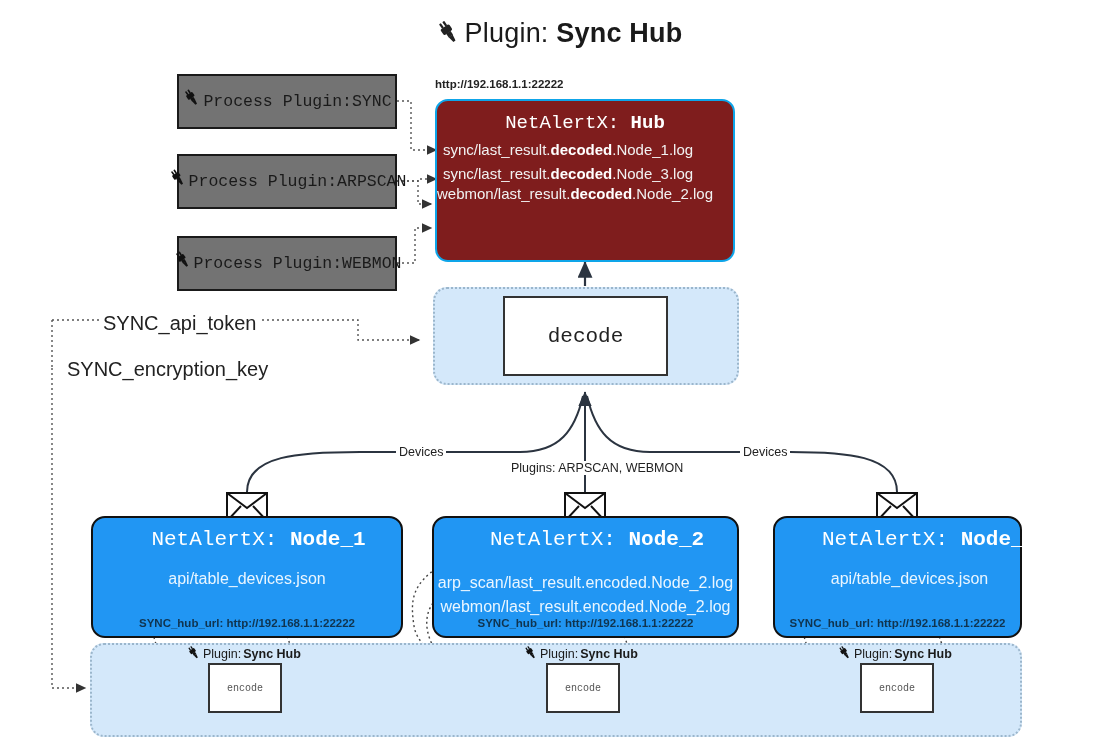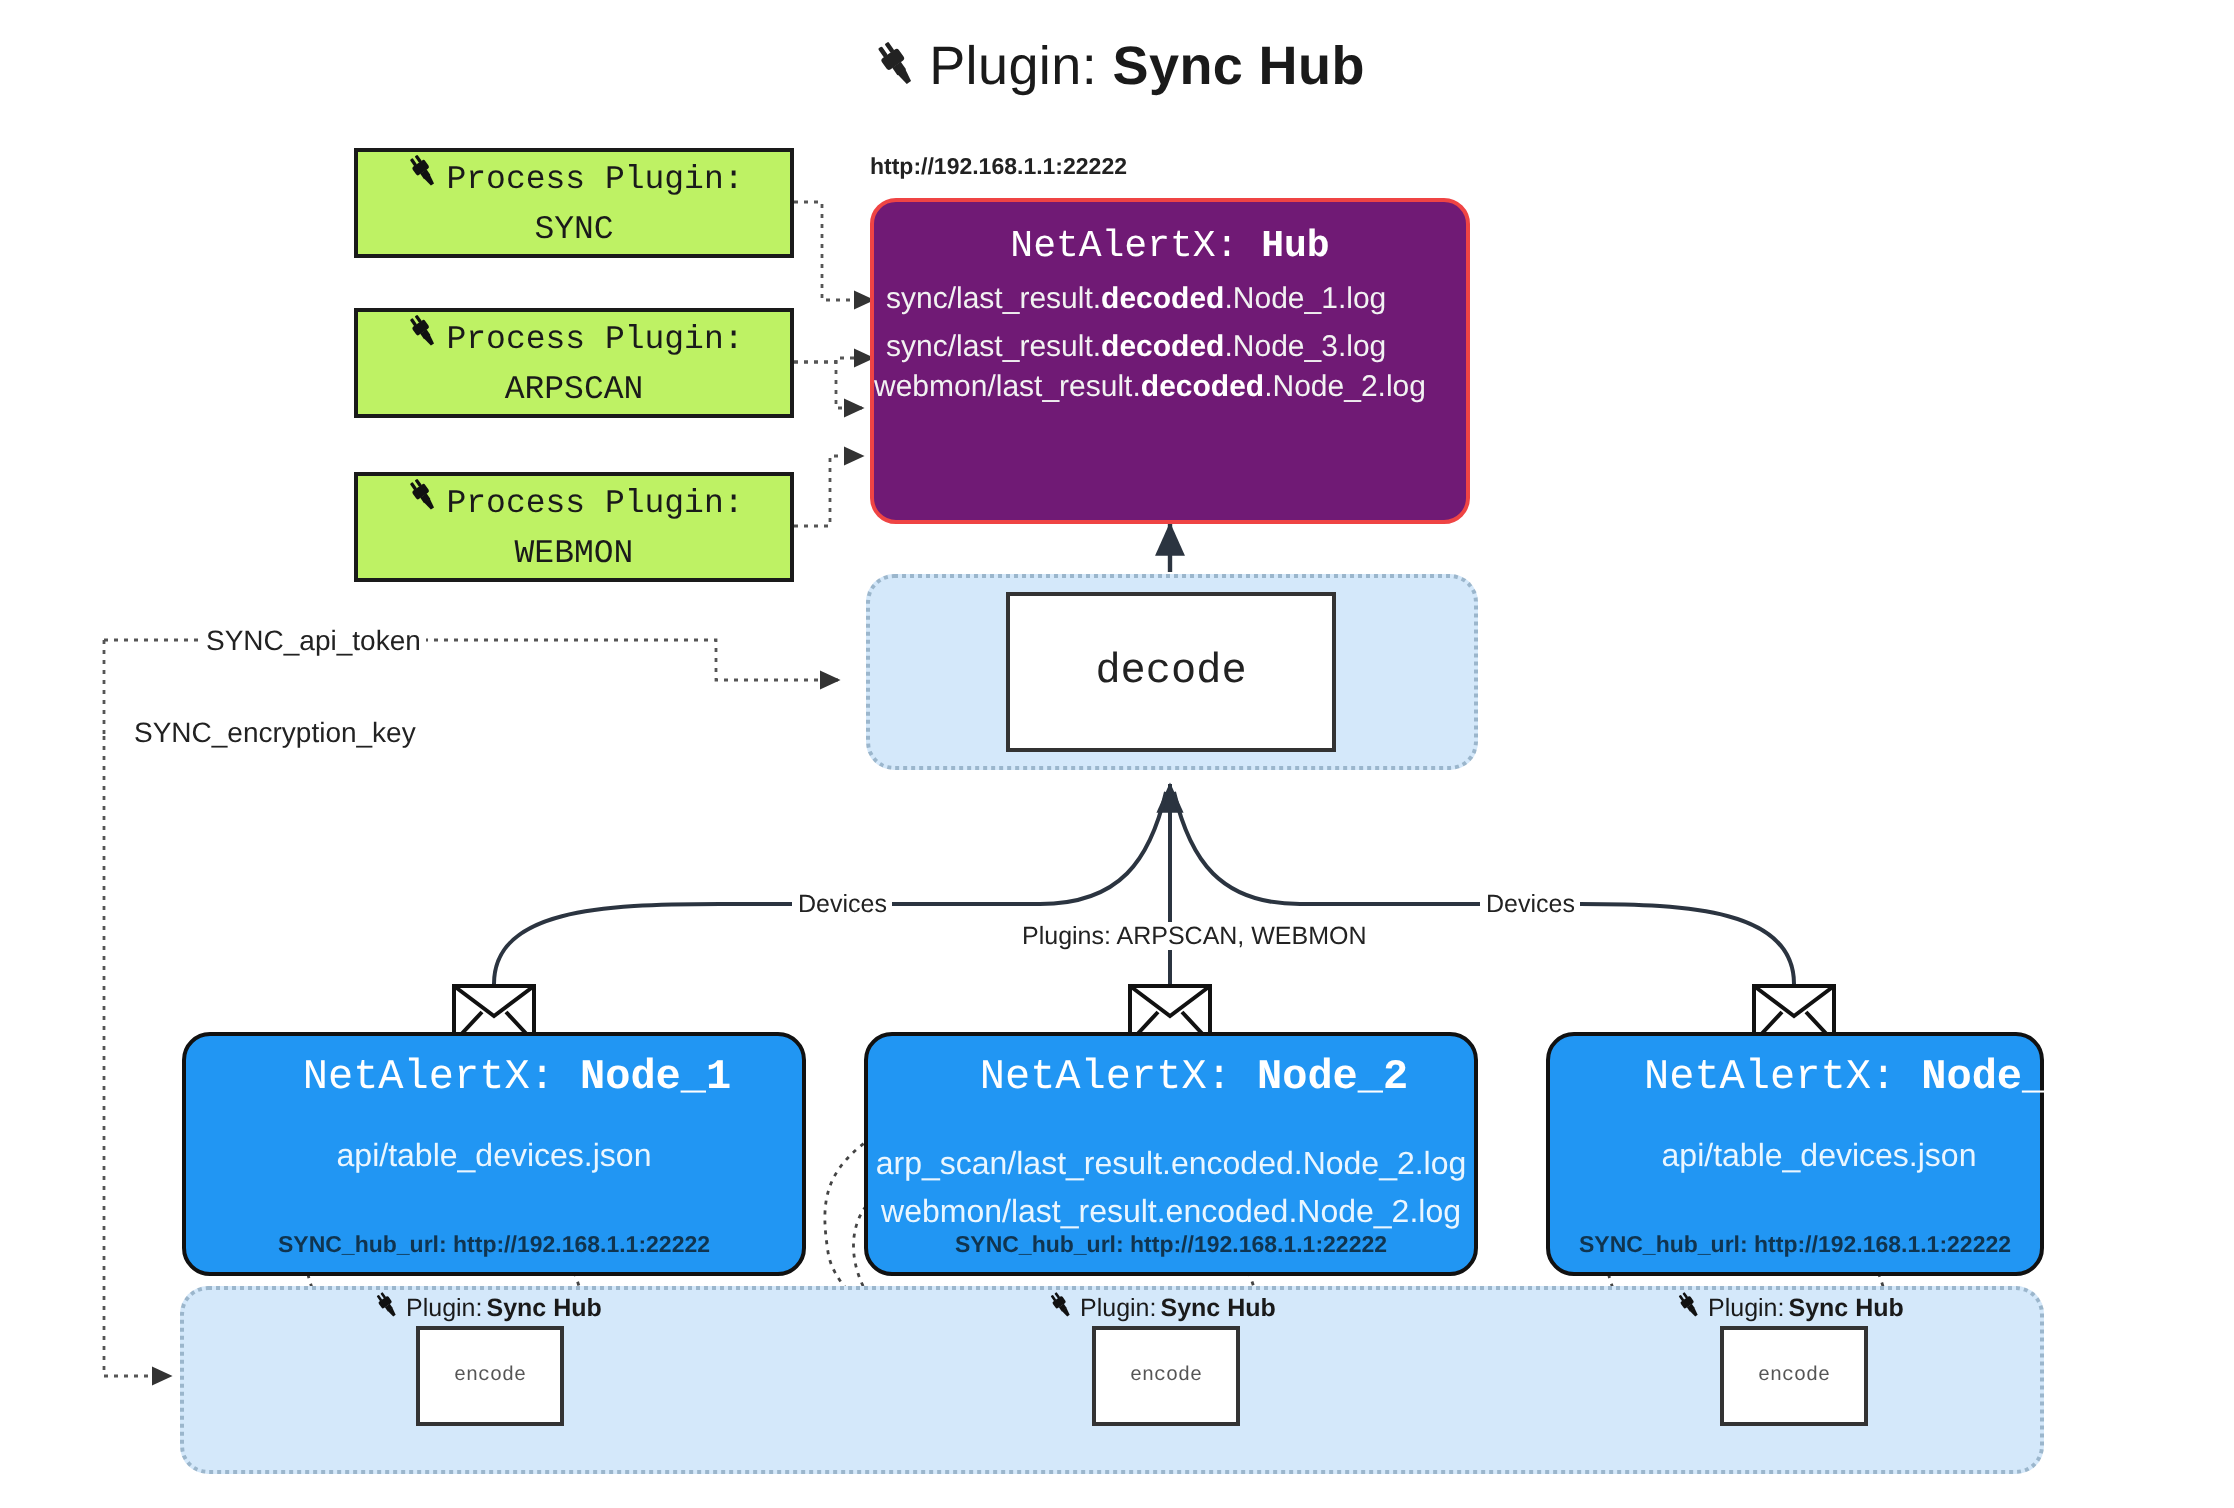--- a/index.html
+++ b/index.html
@@ -8,29 +8,29 @@
   .stage{position:absolute;left:0;top:0;width:1117px;height:754px;border-radius:16px;}
   svg.wires{position:absolute;left:0;top:0;width:1117px;height:754px;pointer-events:none;}
 
   
   .title{position:absolute;left:0;top:18px;width:1117px;text-align:center;
          font-size:27px;letter-spacing:.2px;white-space:nowrap;}
   .title .plug{display:inline-block;vertical-align:-3px;margin-right:4px;}
   .title .b{font-weight:bold;}
 
   
-  .pbox{position:absolute;border:2px solid #1a1a1a;background:#bef264;
+  .pbox{position:absolute;border:2px solid #1a1a1a;background:#737373;
         font-family:"Liberation Mono", monospace;font-size:16.5px;line-height:1.45;
-        text-align:center;display:flex;flex-direction:column;justify-content:center;
+        text-align:center;display:flex;flex-direction:row;justify-content:center;
         align-items:center;box-sizing:border-box;}
   .pbox .l1{display:flex;align-items:center;gap:2px;white-space:nowrap;}
   .pbox .l2{white-space:nowrap;}
 
   
-  .hub{position:absolute;background:#701a75;border:2px solid #ef4444;border-radius:13px;
+  .hub{position:absolute;background:#7f1d1d;border:2px solid #0ea5e9;border-radius:13px;
        box-sizing:border-box;color:#fff;}
   .hub .hub-title{font-family:"Liberation Mono", monospace;font-size:19px;
        text-align:center;margin-top:11px;white-space:nowrap;}
   .hub .hub-title b{font-weight:bold;}
   .hub .row{font-size:15px;white-space:nowrap;margin-left:6px;margin-top:7px;
             color:#f2f2f2;}
   .hub .row b{font-weight:bold;color:#ffffff;}
   .hub-url{position:absolute;font-size:11.5px;font-weight:bold;color:#222;
            white-space:nowrap;text-align:left;}
 
@@ -54,21 +54,21 @@
   .node .n-row{font-size:16px;text-align:center;white-space:nowrap;color:#eaf6ff;}
   .node .n-url{position:absolute;left:0;width:100%;bottom:7px;text-align:center;
         font-size:11.5px;font-weight:bold;color:#10344f;white-space:nowrap;}
 
   
   .env{position:absolute;}
 
   
   .wlabel{position:absolute;font-size:12.5px;color:#222;background:#ffffff;
           padding:0 3px;white-space:nowrap;}
-  .klabel{position:absolute;font-size:14px;color:#222;background:#ffffff;
+  .klabel{position:absolute;font-size:20px;color:#222;background:#ffffff;
           padding:0 3px;white-space:nowrap;}
   .plabel{position:absolute;font-size:12.5px;color:#1a1a1a;white-space:nowrap;
           display:flex;align-items:center;gap:2px;}
   .plabel b{font-weight:bold;}
 </style>
 </head>
 <body>
 
 <div class="stage">
 

